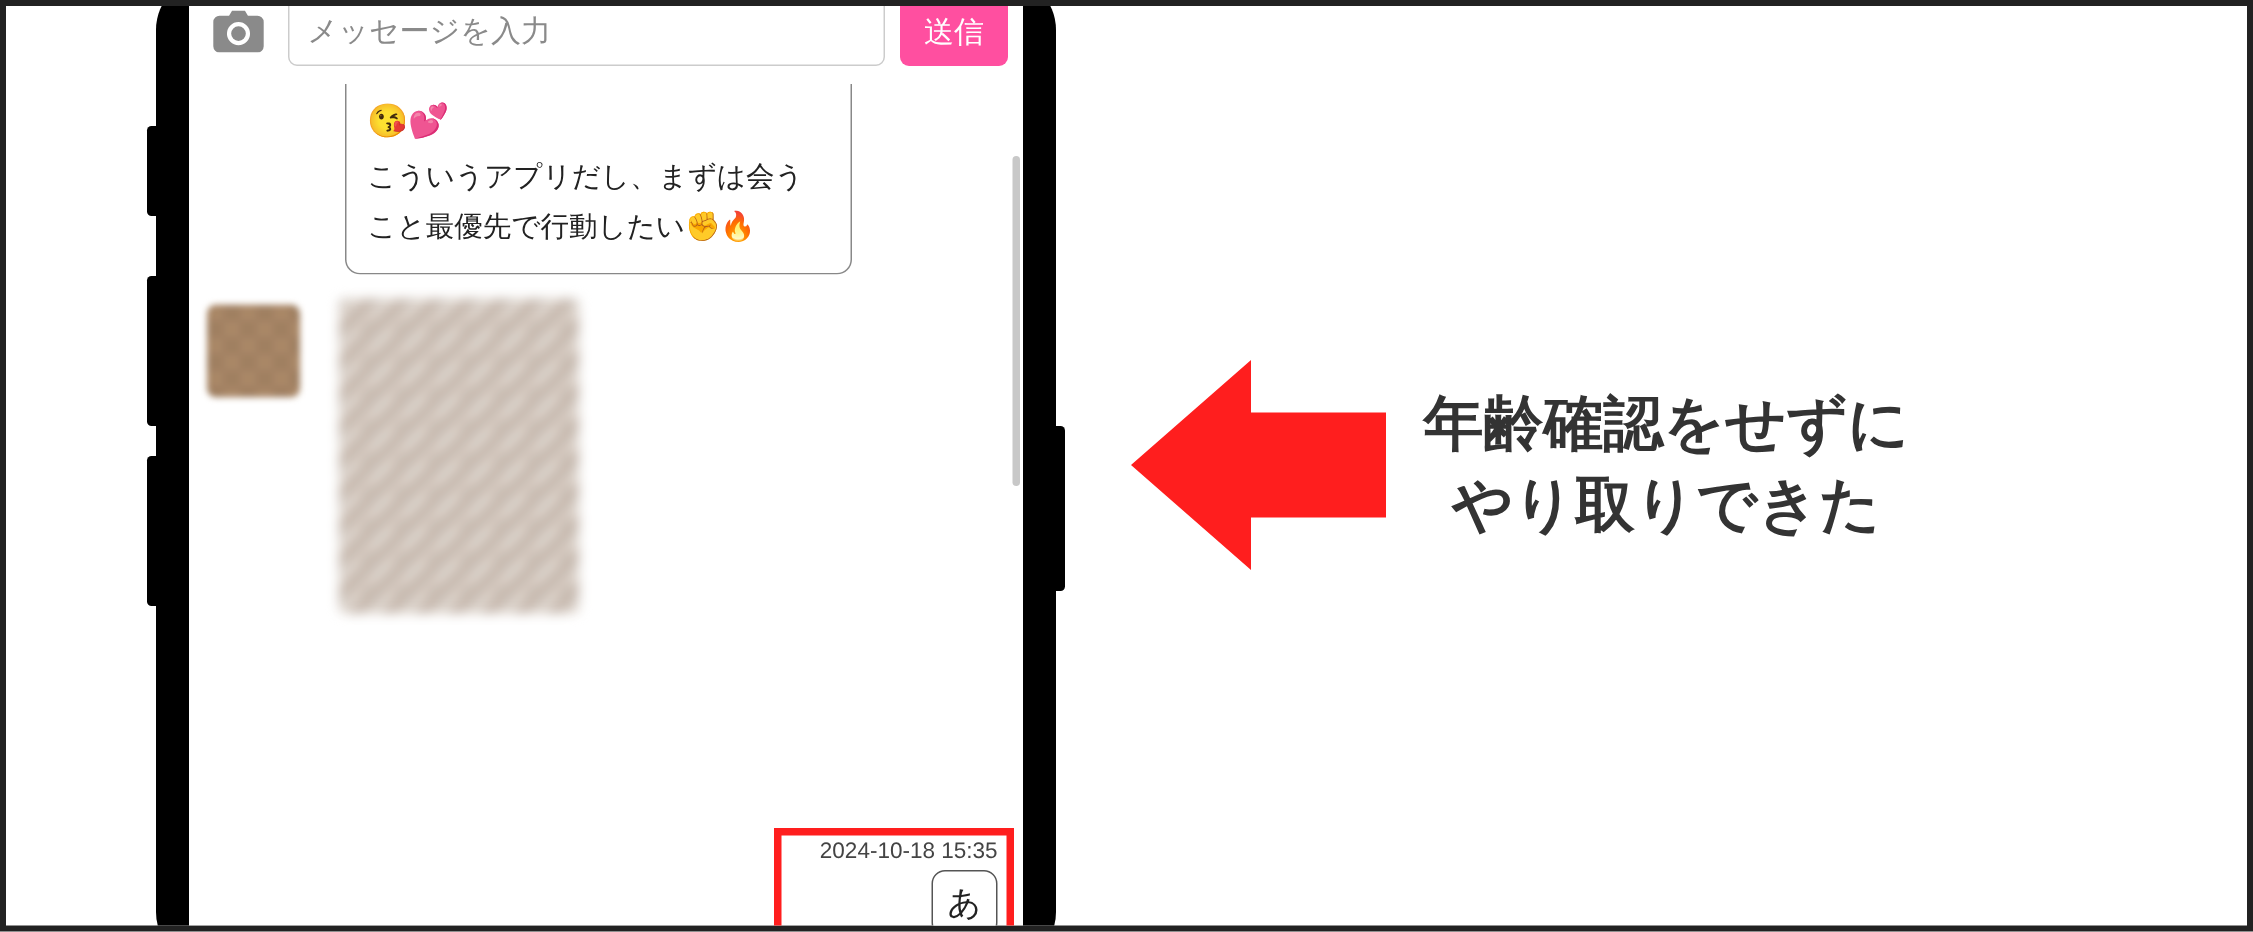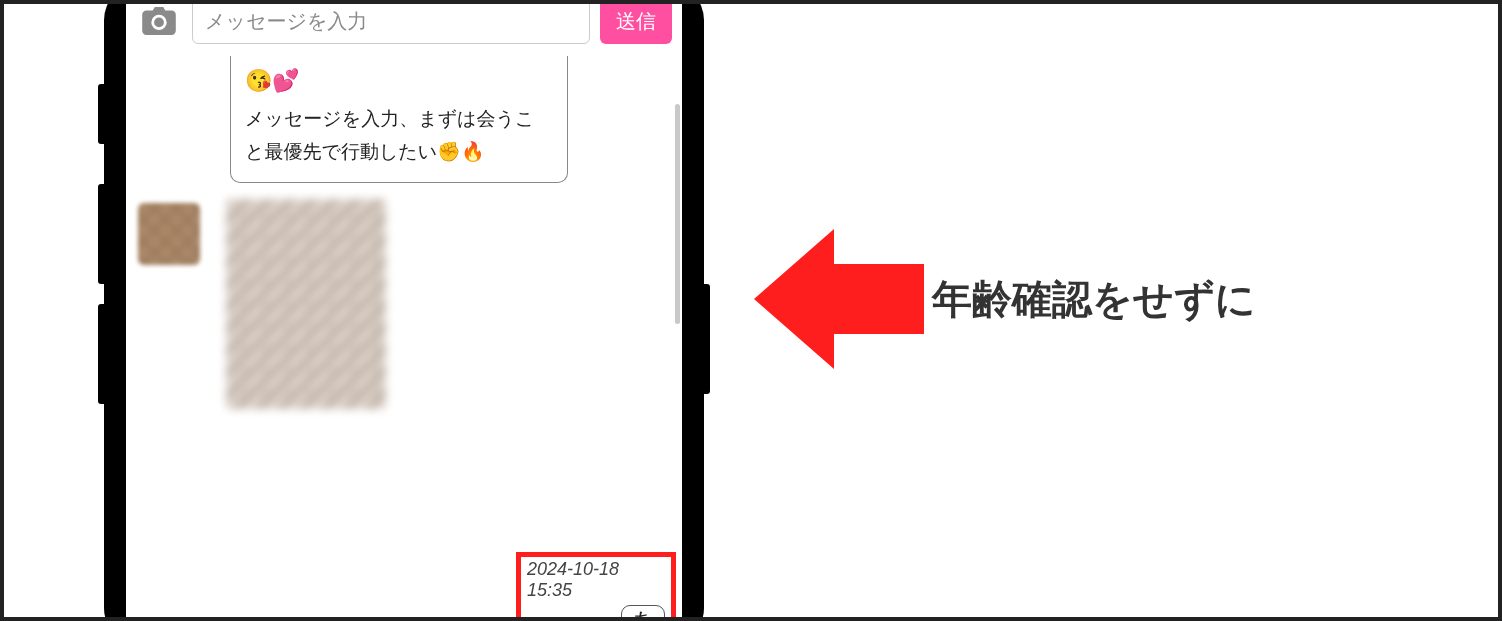--- a/index.html
+++ b/index.html
@@ -145,24 +145,23 @@
     bottom: 6px;
     width: 160px;
     height: 86px;
     border: 5px solid #ff1e1e;
     padding: 2px 6px 6px 6px;
     display: flex;
     flex-direction: column;
     align-items: flex-end;
   }
   .timestamp {
-    font-size: 18px;
+    font-size: 15px;
     color: #444;
     margin-bottom: 4px;
-    font-style: italic;
   }
   .reply-bubble {
     width: 44px; height: 44px;
     border: 1.5px solid #555;
     border-radius: 9px;
     font-size: 22px;
     display: flex; align-items: center; justify-content: center;
     color: #222;
     background:#fff;
   }
@@ -175,24 +174,24 @@
     width: 5px;
     height: 220px;
     background: #c8c8c8;
     border-radius: 3px;
   }
 
   
   .annotation {
     position: absolute;
     left: 750px;
-    top: 225px;
+    top: 236px;
     display: flex;
     align-items: center;
-    gap: 8px;
+    gap: 25px;
   }
   .arrow {
     width: 170px; height: 140px;
     position: relative;
   }
   .arrow svg { width: 100%; height: 100%; }
   .caption {
     font-size: 40px;
     font-weight: 800;
     line-height: 1.35;
@@ -221,21 +220,21 @@
             </svg>
         </div>
         <input class="msg-input" placeholder="メッセージを入力" style="">
         <button class="send-btn">送信</button>
       </div>
 
       <div class="chat">
 
         <div class="bubble">
           <div class="line1">😘💕</div>
-          <p>メッセージを入力、まずは会うこと最優先で行動したい✊🔥</p>
+          <p>こういうアプリだし、まずは会うこと最優先で行動したい✊🔥</p>
         </div>
 
         <div class="img-row">
           <div class="avatar mosaic"></div>
           <div class="photo mosaic"></div>
         </div>
 
         <div class="reply-block">
           <div class="timestamp">2024-10-18 15:35</div>
           <div class="reply-bubble">あ</div>
@@ -246,16 +245,17 @@
   </div>
 
   <div class="annotation">
     <div class="arrow">
       <svg viewBox="0 0 170 140">
         <polygon points="0,70 80,0 80,35 170,35 170,105 80,105 80,140" fill="#ff1e1e"></polygon>
       </svg>
     </div>
     <div class="caption">
       <div>年齢確認をせずに</div>
+      <div>やり取りできた</div>
     </div>
   </div>
 
 </div>
 
 </body></html>

